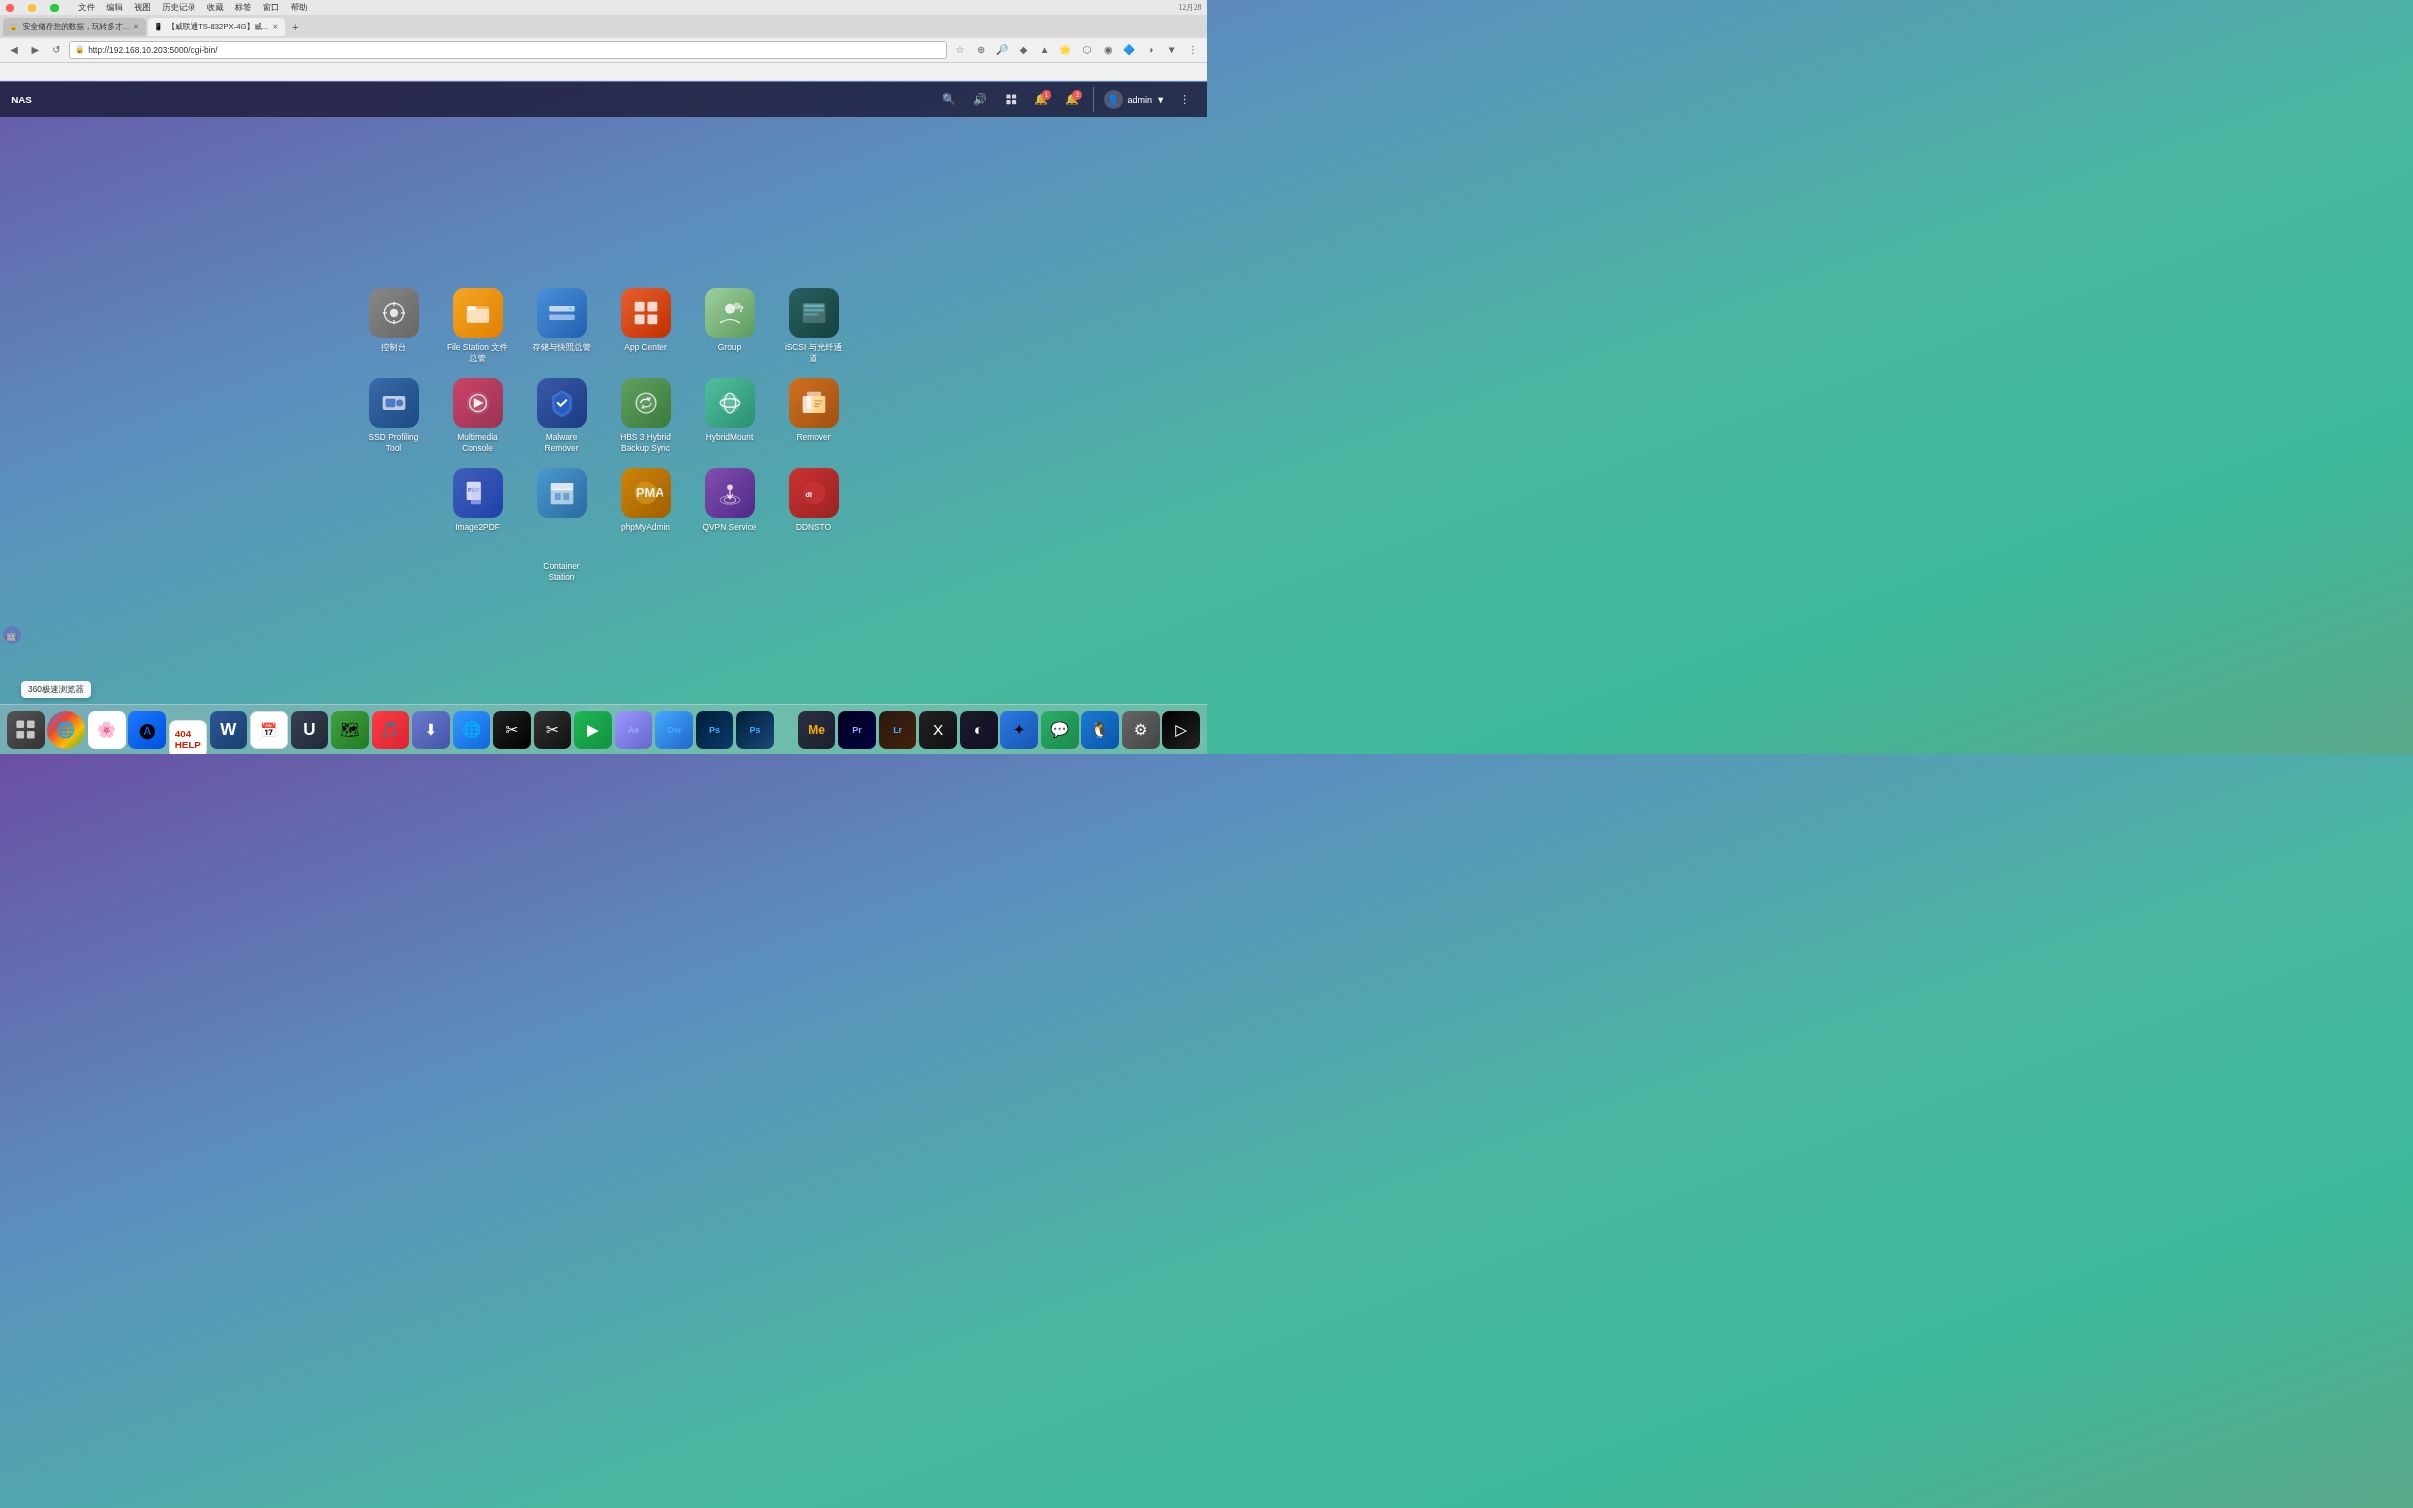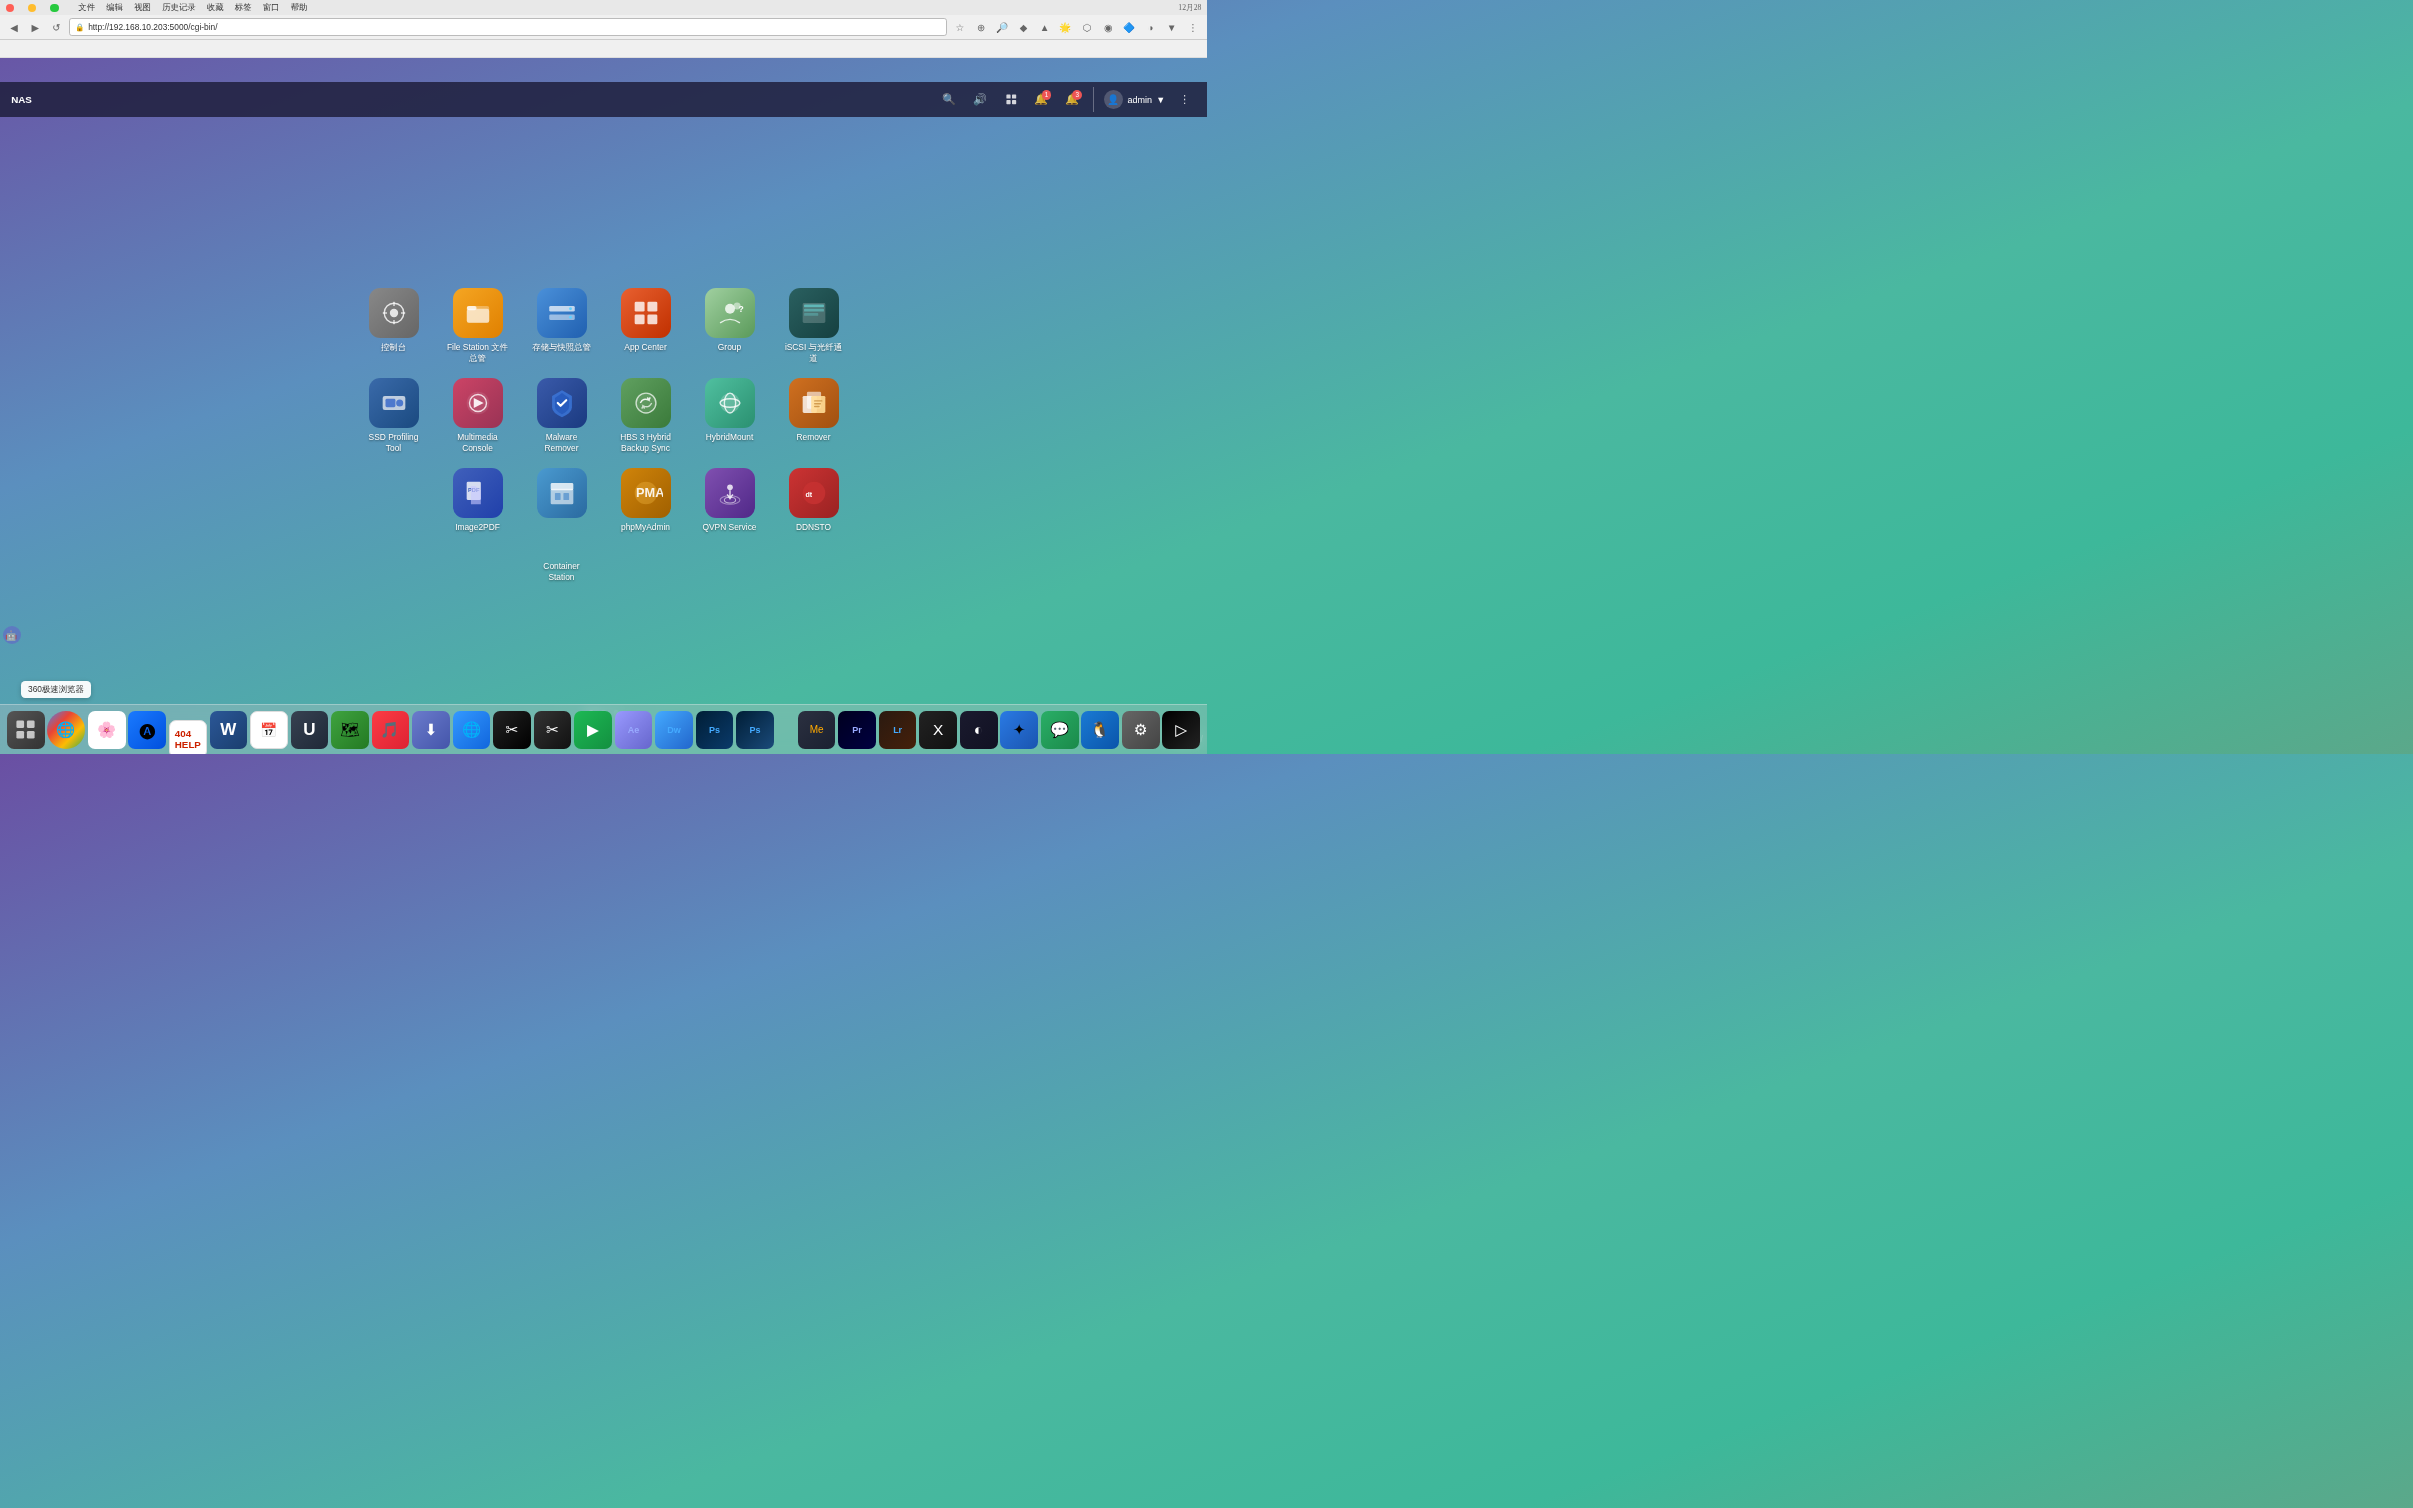--- a/index.html
+++ b/index.html
@@ -446,20 +446,33 @@
     <span>视图</span>
     <span>历史记录</span>
     <span>收藏</span>
     <span>标签</span>
     <span>窗口</span>
     <span>帮助</span>
     <span style="flex:1"></span>
     <span style="font-size:7.7px;color:#666;">12月28</span>
   </div>
 
+  <div class="browser-tabbar">
+    <div class="browser-tab">
+      <span style="font-size:7px;">🔒</span>
+      <span style="flex:1;overflow:hidden;text-overflow:ellipsis;white-space:nowrap;">安全储存您的数据，玩转多才...</span>
+      <span class="tab-close">✕</span>
+    </div>
+    <div class="browser-tab active">
+      <span style="font-size:7px;">📱</span>
+      <span style="flex:1;overflow:hidden;text-overflow:ellipsis;white-space:nowrap;">【威联通TS-832PX-4G】威...</span>
+      <span class="tab-close">✕</span>
+    </div>
+    <div class="new-tab-btn">+</div>
+  </div>
 
   <div class="browser-addressbar">
     <div class="nav-btn">◀</div>
     <div class="nav-btn">▶</div>
     <div class="nav-btn">↺</div>
     <div class="address-box">
       <span class="address-lock">🔒</span>
       <span>http://192.168.10.203:5000/cgi-bin/</span>
     </div>
 
@@ -783,21 +796,21 @@
   <div class="dock-item dock-item-bg-music" style="font-size:15.4px;">🎵</div>
   <div class="dock-item dock-item-bg-download" style="font-size:15.4px;color:white;">⬇</div>
   <div class="dock-item dock-item-bg-browser" style="font-size:15.4px;">🌐</div>
   <div class="dock-item dock-item-bg-snap" style="font-size:15.4px;color:white;">✂</div>
   <div class="dock-item dock-item-bg-videocut" style="font-size:15.4px;color:white;">✂</div>
   <div class="dock-item dock-item-bg-play" style="font-size:15.4px;color:white;">▶</div>
   <div class="dock-item dock-item-bg-ae" style="font-size:9px;color:#9af;font-weight:bold;">Ae</div>
   <div class="dock-item dock-item-bg-dw" style="font-size:9px;color:#4af;font-weight:bold;">Dw</div>
   <div class="dock-item dock-item-bg-ps" style="font-size:9px;color:#4af;font-weight:bold;">Ps</div>
   <div class="dock-item dock-item-bg-ps2" style="font-size:9px;color:#4af;font-weight:bold;">Ps</div>
-  <div class="dock-item dock-item-bg-me" style="font-size:10px;color:#fa0;font-weight:normal;margin-left:21px;">Me</div>
+  <div class="dock-item dock-item-bg-me" style="font-size:12px;color:#fa0;font-weight:bold;margin-left:21px;">Me</div>
   <div class="dock-item dock-item-bg-pr" style="font-size:9px;color:#9af;font-weight:bold;">Pr</div>
   <div class="dock-item dock-item-bg-lr" style="font-size:9px;color:#4af;font-weight:bold;">Lr</div>
   <div class="dock-item dock-item-bg-fcpx" style="font-size:15.4px;color:white;">X</div>
   <div class="dock-item dock-item-bg-davinci" style="font-size:15.4px;color:white;">◐</div>
   <div class="dock-item" style="background:linear-gradient(135deg,#2a7ae4,#1a55b0);font-size:15.4px;">✦</div>
   <div class="dock-item dock-item-bg-wechat" style="font-size:15.4px;">💬</div>
   <div class="dock-item dock-item-bg-qq" style="font-size:15.4px;">🐧</div>
   <div class="dock-item dock-item-bg-settings" style="font-size:15.4px;color:white;">⚙</div>
   <div class="dock-item dock-item-bg-cursor" style="font-size:15.4px;color:white;">▷</div>
 </div>

